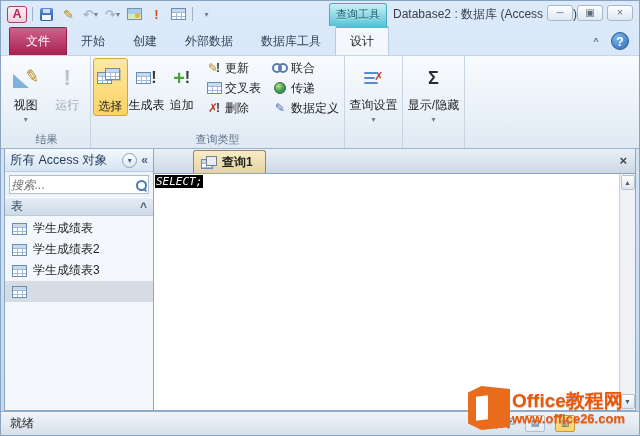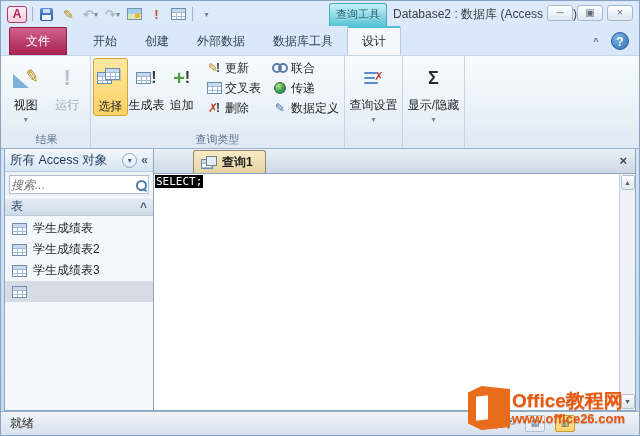--- a/index.html
+++ b/index.html
@@ -31,21 +31,21 @@
   .ctx-group { position:absolute; left:328px; top:2px; width:58px; height:23px; border-radius:3px 3px 0 0;
     background:linear-gradient(#c8f0f6,#57c3d6); border:1px solid #49aabf; border-bottom:none;
     color:#0e5a6b; font-size:11px; text-align:center; line-height:21px; text-shadow:0 1px 0 rgba(255,255,255,.6); }
   .title-text { position:absolute; left:392px; top:5px; color:#3a3f45; font-size:12px; white-space:nowrap; }
   .win-controls { position:absolute; right:6px; top:4px; display:flex; gap:4px; }
   .wc { width:26px; height:16px; border:1px solid #a7b8cb; border-radius:3px; background:linear-gradient(#fdfeff,#dde8f2); color:#5c6b7c; font-size:10px; line-height:14px; text-align:center; }
 
   
   .tabrow { position:relative; height:28px; display:flex; align-items:flex-end; padding-left:8px; flex:0 0 auto; }
   .tab { padding:5px 14px; color:#33455e; cursor:default; }
-  .tab.file { background:linear-gradient(#d0618c,#a8214f); color:#fff; border-radius:2px 2px 0 0; padding:5px 16px; margin-right:12px; border:1px solid #93204a; border-bottom:none; }
+  .tab.file { background:linear-gradient(#d0618c,#a8214f); color:#fff; border-radius:2px 2px 0 0; padding:5px 16px; margin-right:0; border:1px solid #93204a; border-bottom:none; }
   .tab.active { background:#f4f8fc; border:1px solid #b9cbdd; border-bottom:none; border-top:2px solid #51bed2; border-radius:2px 2px 0 0; color:#1f1f1f; }
   .ribbon-min { position:absolute; right:34px; top:8px; width:18px; height:15px; text-align:center; color:#5c6b7c; font-size:9px; font-weight:bold; line-height:13px; }
   .help-btn { position:absolute; right:10px; top:5px; width:18px; height:18px; border-radius:50%; background:radial-gradient(circle at 35% 30%, #7db6e8, #2f6cb5); color:#fff; font-weight:bold; font-size:12px; text-align:center; line-height:18px; border:1px solid #2a5c9c; }
 
   
   .ribbon { height:94px; background:linear-gradient(#f8fbfe,#e7eff7 70%,#dfe9f3); border-top:1px solid #c5d5e6; border-bottom:1px solid #9db3cb; display:flex; flex:0 0 auto; padding-left:2px; }
   .rgroup { position:relative; border-right:1px solid #c7d4e2; padding:2px 2px 15px 2px; display:flex; align-items:flex-start; }
   .rgroup-label { position:absolute; bottom:1px; left:0; right:0; text-align:center; color:#5e718c; font-size:11px; }
   .bigbtn { width:42px; display:flex; flex-direction:column; align-items:center; padding-top:3px; border-radius:3px; }
   .bigbtn .bl { margin-top:2px; white-space:nowrap; }
@@ -102,21 +102,21 @@
 
   
   .docarea { flex:1; display:flex; flex-direction:column; border:1px solid #8ba8c7; border-top:none; border-left:none; background:#fff; min-width:0; }
   .doctabs { height:25px; background:linear-gradient(#eaf0f7,#cdd8e5); border-bottom:1px solid #8ea4bf; display:flex; align-items:flex-end; padding-left:3px; position:relative; }
   .doctab { height:23px; display:flex; align-items:center; gap:5px; padding:0 12px 0 7px; background:linear-gradient(#f9ecc5,#e3d2a2); border:1px solid #97876a; border-bottom:none; border-radius:3px 3px 0 0; font-weight:bold;margin-left:36px; }
   .qico { position:relative; width:16px; height:13px; }
   .qico .tblico { width:12px; height:10px; position:absolute; left:0; top:3px; }
   .qico:after { content:""; position:absolute; right:0; top:0; width:9px; height:8px; background:#e8edf3; border:1px solid #76808c; }
   .doc-close { position:absolute; right:8px; top:5px; color:#444; font-weight:bold; font-size:13px; line-height:13px; }
   .docbody { flex:1; display:flex; min-height:0; }
-  .sqlpane { flex:1; background:#fff; padding:1px 0 0 1px; font-family:"DejaVu Sans Mono","Liberation Mono",monospace; font-size:11px; }
+  .sqlpane { flex:1; background:#fff; padding:1px 0 0 1px; font-family:"DejaVu Sans Mono","Liberation Mono",monospace; font-size:11px;font-style:italic; }
   .sql-sel { background:#000; color:#fff; padding:0 1px; }
   .vscroll { width:16px; background:#eef1f5; border-left:1px solid #c6d2de; display:flex; flex-direction:column; justify-content:space-between; align-items:center; flex:0 0 auto; }
   .sarrow { width:14px; height:15px; margin:1px; border:1px solid #b4c2d0; border-radius:2px; background:linear-gradient(#fdfdfe,#dfe6ee); color:#4a6077; font-size:7px; text-align:center; line-height:14px; }
 
   
   .statusbar { height:24px; background:linear-gradient(#f0f4f9,#d7e1ec); border-top:1px solid #98aec8; display:flex; align-items:center; padding:0 9px; flex:0 0 auto; position:relative; }
   .status-right { position:absolute; right:64px; display:flex; align-items:center; gap:10px; color:#3a3a3a; }
   .viewbtn { width:20px; height:17px; border:1px solid #aebfd2; border-radius:2px; background:linear-gradient(#fdfdfe,#e3eaf2); text-align:center; font-size:9px; line-height:15px; color:#4a6077; }
   .viewbtn.on { background:linear-gradient(#fde9a2,#fbd264); border-color:#c29b38; }
 

